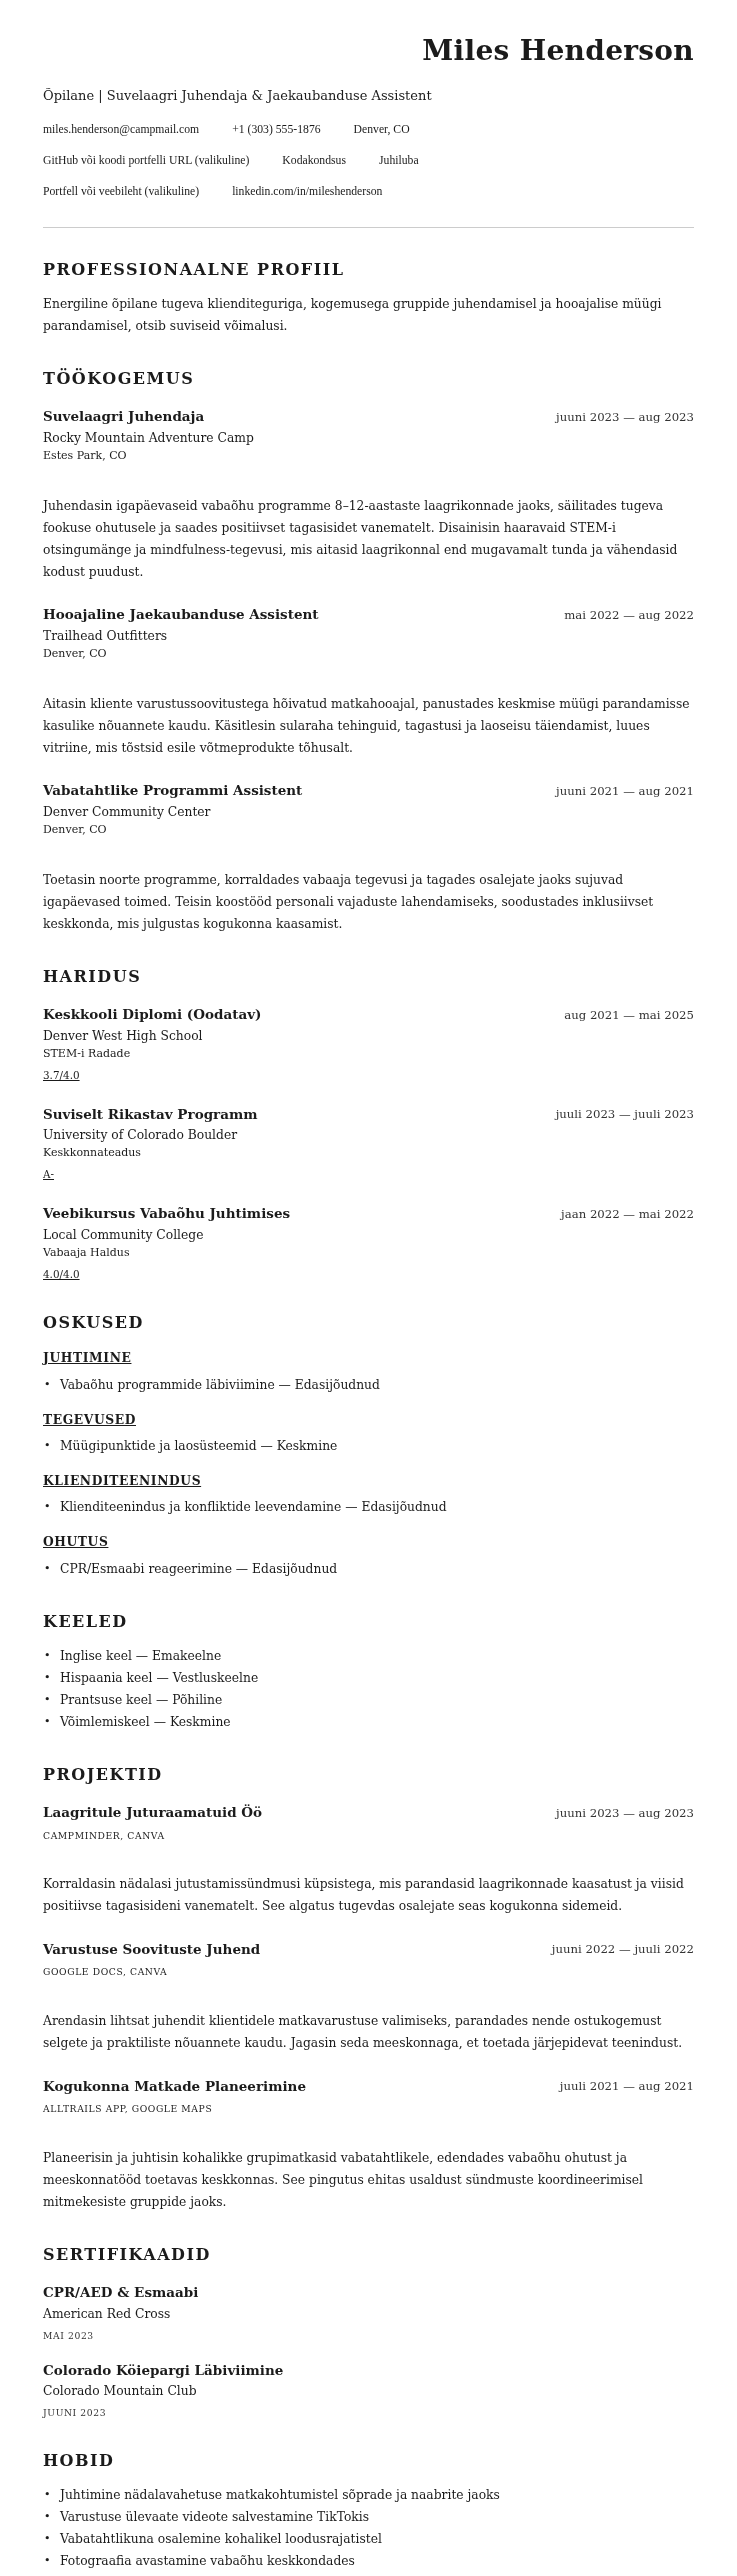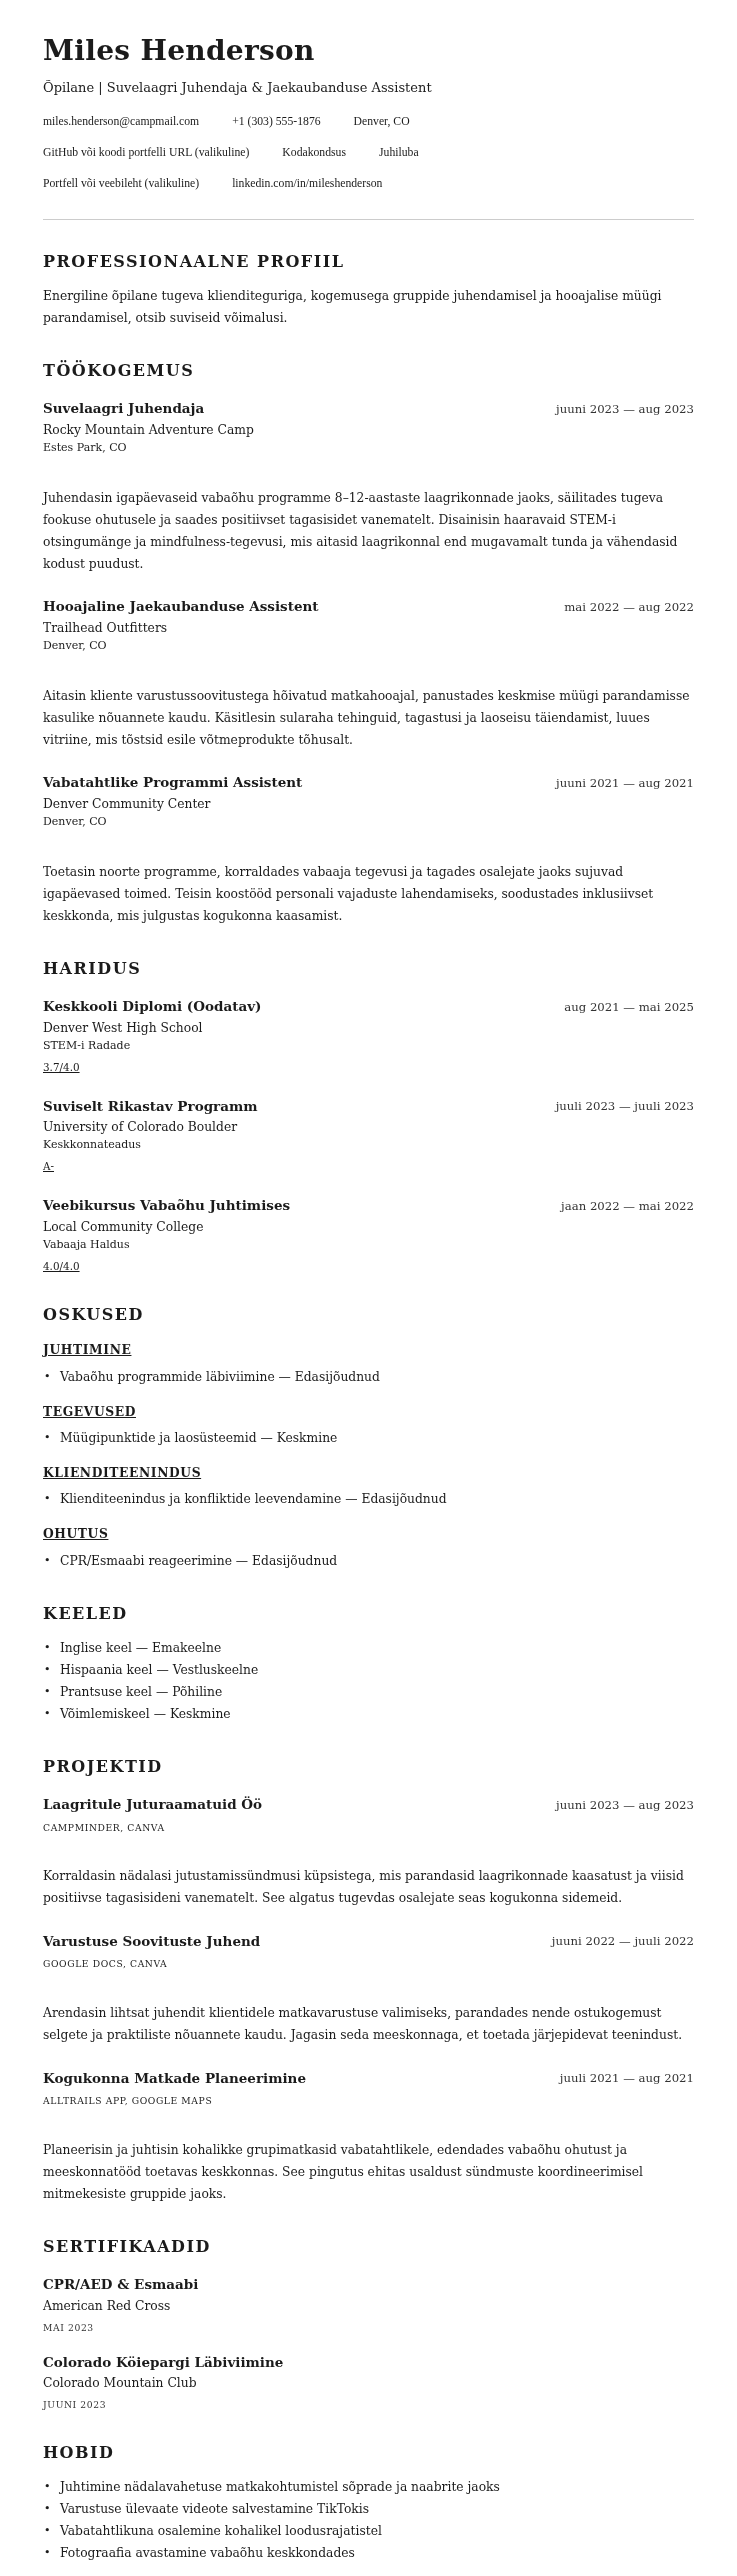--- a/index.html
+++ b/index.html
@@ -7,22 +7,22 @@
     width: 737px;
     min-height: 2576px;
     box-sizing: border-box;
     background: #ffffff;
     color: #1b1b1b;
     font-family: "DejaVu Serif", "Liberation Serif", serif;
     padding: 34px 43px 31px 43px;
   }
 
   
-  .name { font-size: 28px; font-weight: bold; margin: 0; line-height: 1.2; letter-spacing: 0.3px; }
-  .subtitle { font-size: 13px; margin-top: 12px; line-height: 1.3; }
+  .name { font-size: 28px; font-weight: bold; margin: 0; line-height: 1.2; letter-spacing: 0.3px; text-align: right; }
+  .subtitle { font-size: 13px; margin-top: 20px; line-height: 1.3; }
   .contact { margin-top: 18.4px; }
   .contact-row { display: flex; gap: 33px; font-size: 11.7px; line-height: 1.2; margin-top: 17px; font-family: Liberation Serif, serif; }
   .contact-row:first-child { margin-top: 0; }
   .divider { border: none; border-top: 0.6px solid #cccccc; margin: 28px 0 0 0; }
 
   
   .sec-title {
     font-size: 16px; font-weight: bold; letter-spacing: 1.5px;
     margin: 32px 0 0 0; line-height: 1.3;
   }

